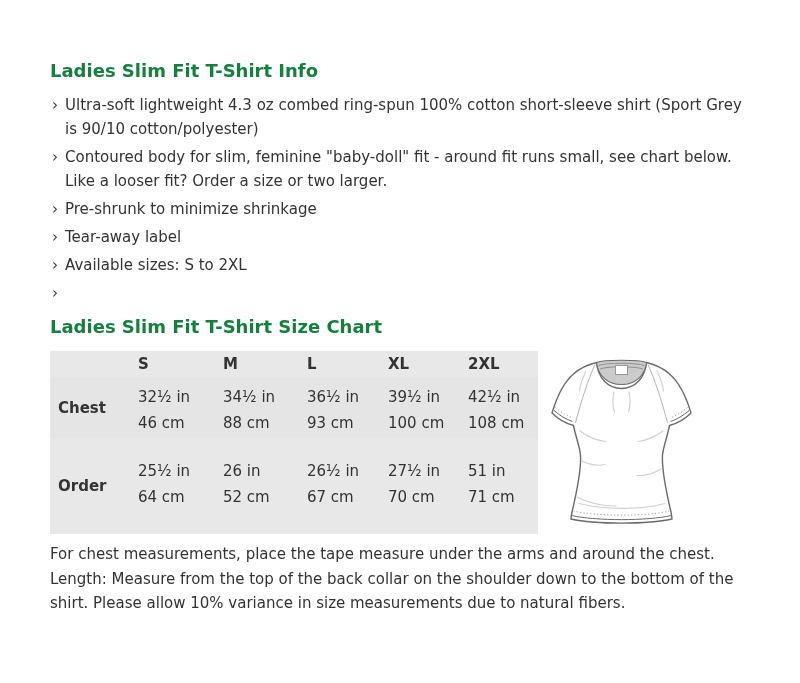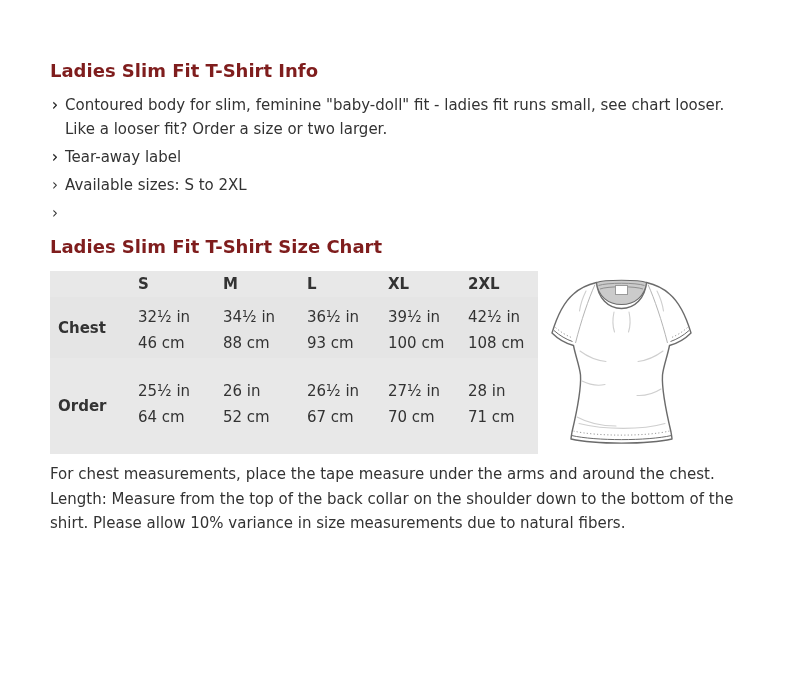--- a/index.html
+++ b/index.html
@@ -17,21 +17,21 @@
   .page {
     box-sizing: border-box;
     width: 800px;
     height: 683px;
     padding: 60px 38px 0 50px;
   }
   h1.heading, h2.heading {
     font-size: 18px;
     line-height: 21px;
     font-weight: 700;
-    color: #7f1d1d;
+    color: #15803d;
     margin: 0;
   }
   h1.heading { margin-bottom: 12px; }
   h2.heading { margin-top: 39px; margin-bottom: 14px; }
 
   ul.features {
     list-style: none;
     margin: 0;
     padding: 0;
     max-width: 700px;
@@ -102,27 +102,29 @@
 </head>
 <body>
 
 <div class="page">
 
   <h1 class="heading">Ladies Slim Fit T-Shirt Info</h1>
 
   <ul class="features">
     <li>
       <span class="marker">›</span>
-    </li>
-    <li>
-      <span class="marker">›</span>
-      <span>Contoured body for slim, feminine "baby-doll" fit - ladies fit runs small, see chart looser. Like a looser fit? Order a size or two larger.</span>
-    </li>
-    <li>
-      <span class="marker">›</span>
+      <span>Ultra-soft lightweight 4.3 oz combed ring-spun 100% cotton short-sleeve shirt (Sport Grey is 90/10 cotton/polyester)</span>
+    </li>
+    <li>
+      <span class="marker">›</span>
+      <span>Contoured body for slim, feminine "baby-doll" fit - around fit runs small, see chart below. Like a looser fit? Order a size or two larger.</span>
+    </li>
+    <li>
+      <span class="marker">›</span>
+      <span>Pre-shrunk to minimize shrinkage</span>
     </li>
     <li>
       <span class="marker">›</span>
       <span>Tear-away label</span>
     </li>
     <li>
       <span class="marker">›</span>
       <span>Available sizes: S to 2XL</span>
     </li>
     <li>
@@ -189,21 +191,21 @@
           </td>
           <td>
             <div>26½ in</div>
             <div>67 cm</div>
           </td>
           <td>
             <div>27½ in</div>
             <div>70 cm</div>
           </td>
           <td>
-            <div>28 in</div>
+            <div>51 in</div>
             <div>71 cm</div>
           </td>
         </tr>
       </tbody>
     </table>
 
     <div class="tshirt-wrap">
       <svg width="143" height="173" viewBox="0 0 143 173" aria-hidden="true">
 
         <path d="M 46.5 11.5

